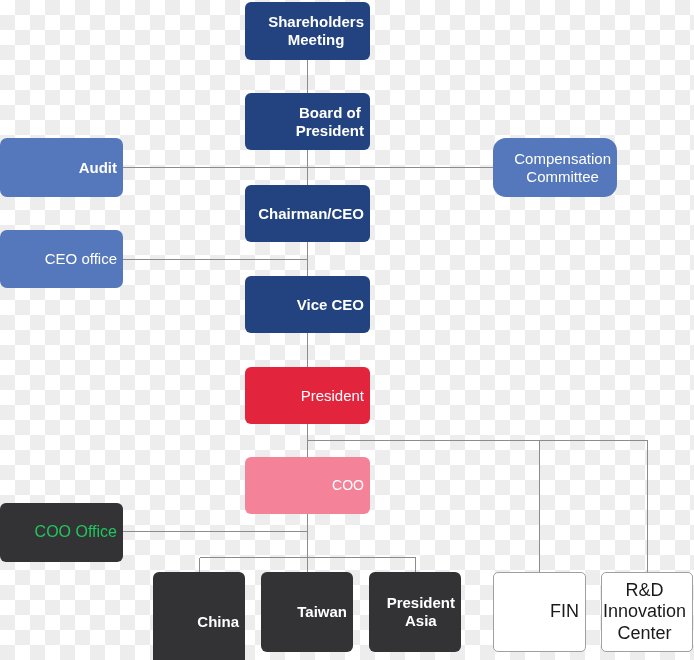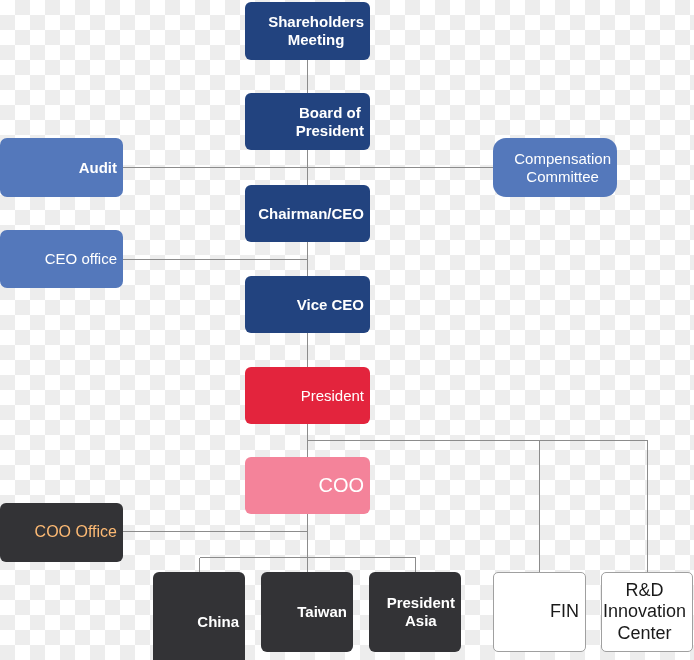--- a/index.html
+++ b/index.html
@@ -81,35 +81,35 @@
     background: #e3243d;
     color: #ffffff;
     font-size: 15px;
     font-weight: normal;
     border-radius: 6px;
   }
 
   .n-pink {
     background: #f4839a;
     color: #ffffff;
-    font-size: 20px;
+    font-size: 14px;
     border-radius: 6px;
   }
 
   .n-dark {
     background: #333336;
     color: #ffffff;
     font-size: 15px;
     font-weight: bold;
     border-radius: 6px;
   }
 
   .n-dark-plain {
     background: #333336;
-    color: #fdba74;
+    color: #22c55e;
     font-size: 16px;
     border-radius: 6px;
   }
 
   .n-white {
     background: #ffffff;
     color: #1a1a1a;
     font-size: 18px;
     border: 1px solid #a0a0a0;
     border-radius: 5px;

